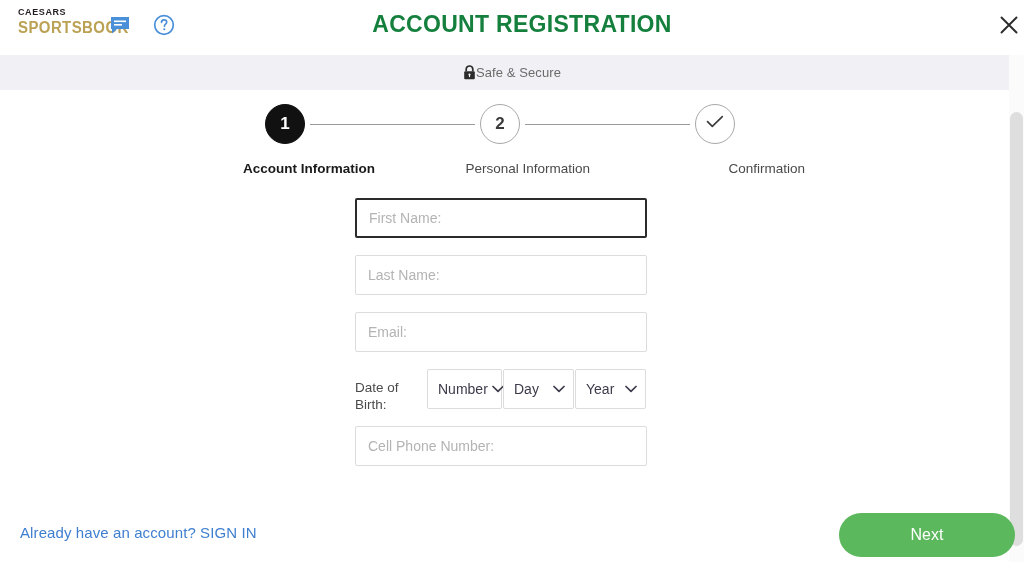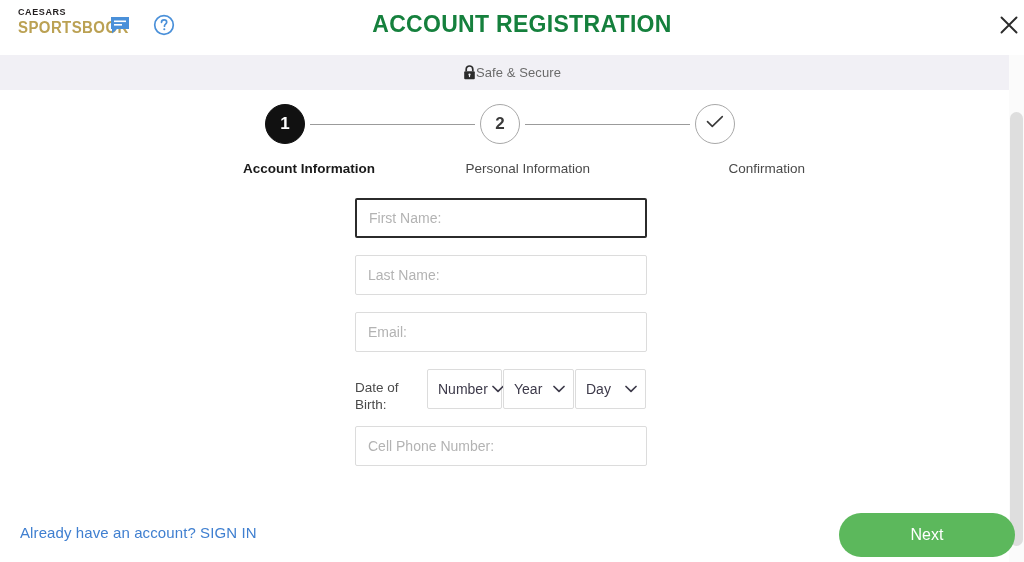--- a/index.html
+++ b/index.html
@@ -369,32 +369,32 @@
       <div>Birth:</div>
     </div>
 
     <div class="dob-select" id="dob-month">
       <span>Number</span>
       <svg class="chev" viewBox="0 0 12 8" aria-hidden="true">
         <path d="M1 1.5 L6 6.3 L11 1.5" fill="none" stroke="#3d3a4a" stroke-width="1.7" stroke-linecap="round" stroke-linejoin="round"></path>
       </svg>
     </div>
 
+    <div class="dob-select" id="dob-day">
+      <span>Day</span>
+      <svg class="chev" viewBox="0 0 12 8" aria-hidden="true">
+        <path d="M1 1.5 L6 6.3 L11 1.5" fill="none" stroke="#3d3a4a" stroke-width="1.7" stroke-linecap="round" stroke-linejoin="round"></path>
+      </svg>
+    </div>
+
     <div class="dob-select" id="dob-year">
       <span>Year</span>
       <svg class="chev" viewBox="0 0 12 8" aria-hidden="true">
         <path d="M1 1.5 L6 6.3 L11 1.5" fill="none" stroke="#3d3a4a" stroke-width="1.7" stroke-linecap="round" stroke-linejoin="round"></path>
       </svg>
     </div>
-
-    <div class="dob-select" id="dob-day">
-      <span>Day</span>
-      <svg class="chev" viewBox="0 0 12 8" aria-hidden="true">
-        <path d="M1 1.5 L6 6.3 L11 1.5" fill="none" stroke="#3d3a4a" stroke-width="1.7" stroke-linecap="round" stroke-linejoin="round"></path>
-      </svg>
-    </div>
   </div>
 
   <input class="field" type="text" placeholder="Cell Phone Number:" style="">
 </div>
 
 <div class="signin-link">Already have an account? SIGN IN</div>
 <button class="next-btn">Next</button>
 
 </body></html>

